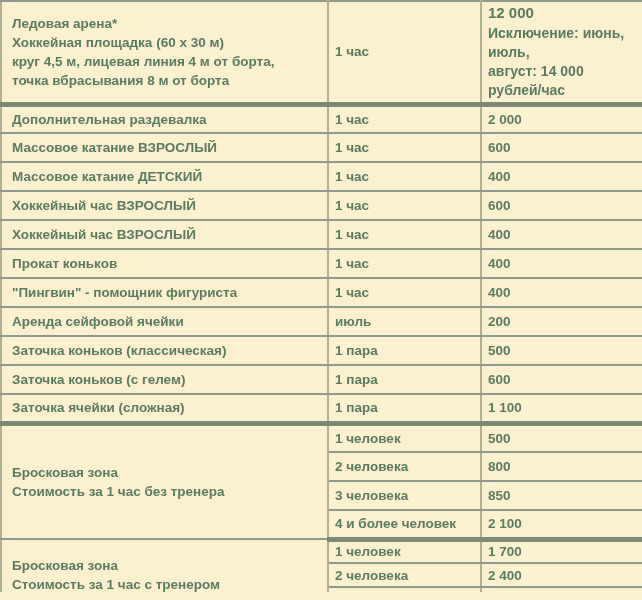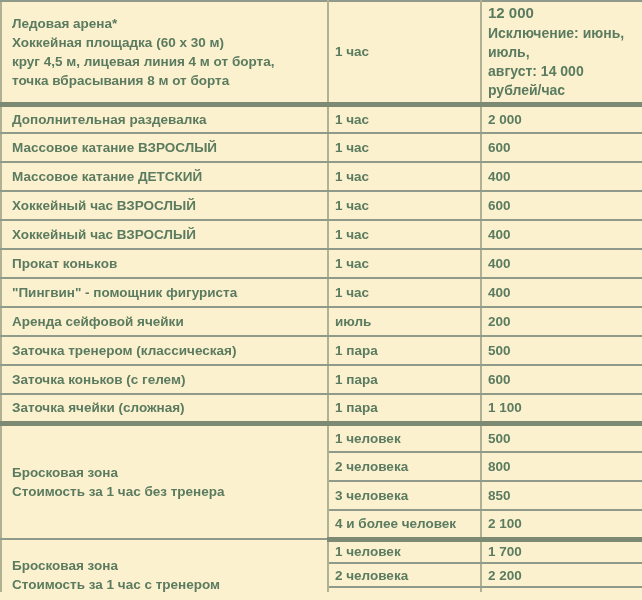--- a/index.html
+++ b/index.html
@@ -116,21 +116,21 @@
         <td class="name">"Пингвин" - помощник фигуриста</td>
         <td class="unit">1 час</td>
         <td class="price">400</td>
       </tr>
       <tr class="row-std">
         <td class="name">Аренда сейфовой ячейки</td>
         <td class="unit">июль</td>
         <td class="price">200</td>
       </tr>
       <tr class="row-std">
-        <td class="name">Заточка тренером (классическая)</td>
+        <td class="name">Заточка коньков (классическая)</td>
         <td class="unit">1 пара</td>
         <td class="price">500</td>
       </tr>
       <tr class="row-std">
         <td class="name">Заточка коньков (с гелем)</td>
         <td class="unit">1 пара</td>
         <td class="price">600</td>
       </tr>
       <tr class="row-std section-end">
         <td class="name">Заточка ячейки (сложная)</td>
@@ -158,21 +158,21 @@
       </tr>
 
       <tr class="row-tier2">
         <td class="name" rowspan="3">Бросковая зона
 Стоимость за 1 час с тренером</td>
         <td class="unit">1 человек</td>
         <td class="price">1 700</td>
       </tr>
       <tr class="row-tier2">
         <td class="unit">2 человека</td>
-        <td class="price">2 200</td>
+        <td class="price">2 400</td>
       </tr>
       <tr class="row-tier2">
         <td class="unit">3 человека</td>
         <td class="price">2 700</td>
       </tr>
     </tbody>
   </table>
 </div>
 
 </body></html>

